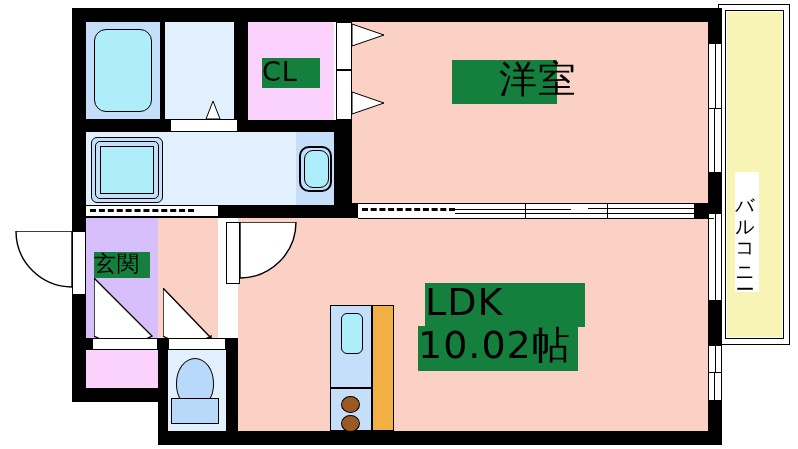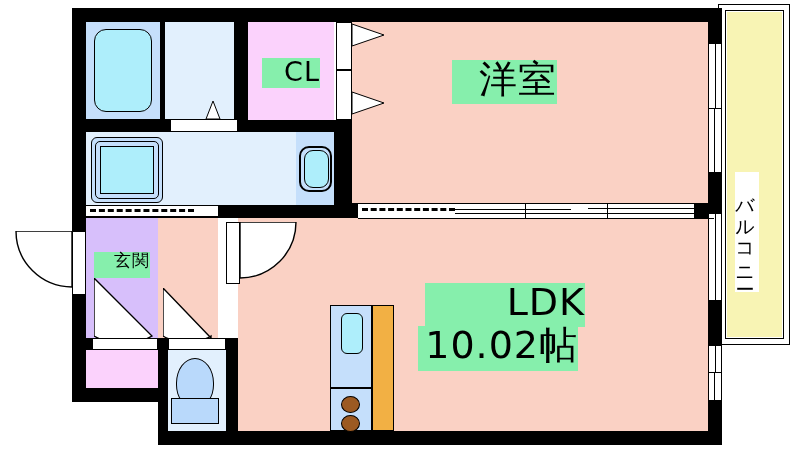--- a/index.html
+++ b/index.html
@@ -31,30 +31,30 @@
   .tubfill   { background: #aeeefb; }      
   .balcony   { background: #f8f4b4; }      
   .white     { background: #ffffff; }
   .counter   { background: #f2b044; }      
   .burner    { background: #9c5a22; border-radius: 50%; border:1px solid #000; }
 
   .outline  { border: 1px solid #000000; }
 
   
   .label {
-    background: #86efac;
+    background: #15803d;
     color: #000000;
-    text-align: right;
+    text-align: left;
     line-height: 1.05;
     white-space: nowrap;
     font-weight: 400;
   }
   .lbl-big   { font-size: 38px; letter-spacing: 1px; }
   .lbl-mid   { font-size: 27px; letter-spacing: 1px; }
-  .lbl-sm    { font-size: 17px; letter-spacing: 1px; }
+  .lbl-sm    { font-size: 22px; letter-spacing: 1px; }
 
   .vlabel {
     background:#ffffff;
     writing-mode: vertical-rl;
     text-orientation: upright;
     font-size: 19px;
     letter-spacing: 2px;
     text-align: center;
     color:#000;
   }
@@ -88,21 +88,21 @@
   <div class="abs wall" style="left:158px; top:338px; width:14px; height:105px;"></div>
 
   <div class="abs wall" style="left:158px; top:431px; width:564px; height:14px;"></div>
 
   <div class="abs wall" style="left:708px; top:8px; width:14px; height:36px;"></div>
   <div class="abs wall" style="left:708px; top:172px; width:14px; height:42px;"></div>
   <div class="abs wall" style="left:708px; top:300px; width:14px; height:46px;"></div>
   <div class="abs wall" style="left:708px; top:400px; width:14px; height:45px;"></div>
 
   <div class="abs room" style="left:352px; top:22px; width:356px; height:189px;"></div>
-  <div class="abs label lbl-big" style="left:452px; top:60px; width:105px; height:44px;">洋室</div>
+  <div class="abs label lbl-big" style="left:452px; top:60px; width:105px; height:44px;padding-left:47px;">洋室</div>
 
   <div class="abs white" style="left:708px; top:44px; width:14px; height:128px; border-left:1px solid #000; border-right:1px solid #000;"></div>
   <div class="abs" style="left:708px; top:108px; width:14px; height:1px; background:#000;"></div>
   <div class="abs" style="left:715px; top:44px; width:1px; height:64px; background:#000;"></div>
   <div class="abs" style="left:714px; top:108px; width:1px; height:64px; background:#000;"></div>
 
   <div class="abs closet" style="left:248px; top:22px; width:86px; height:98px;"></div>
   <div class="abs label lbl-mid" style="left:262px; top:58px; width:58px; height:30px;">CL</div>
 
   <div class="abs wall" style="left:334px; top:8px; width:18px; height:14px;"></div>

